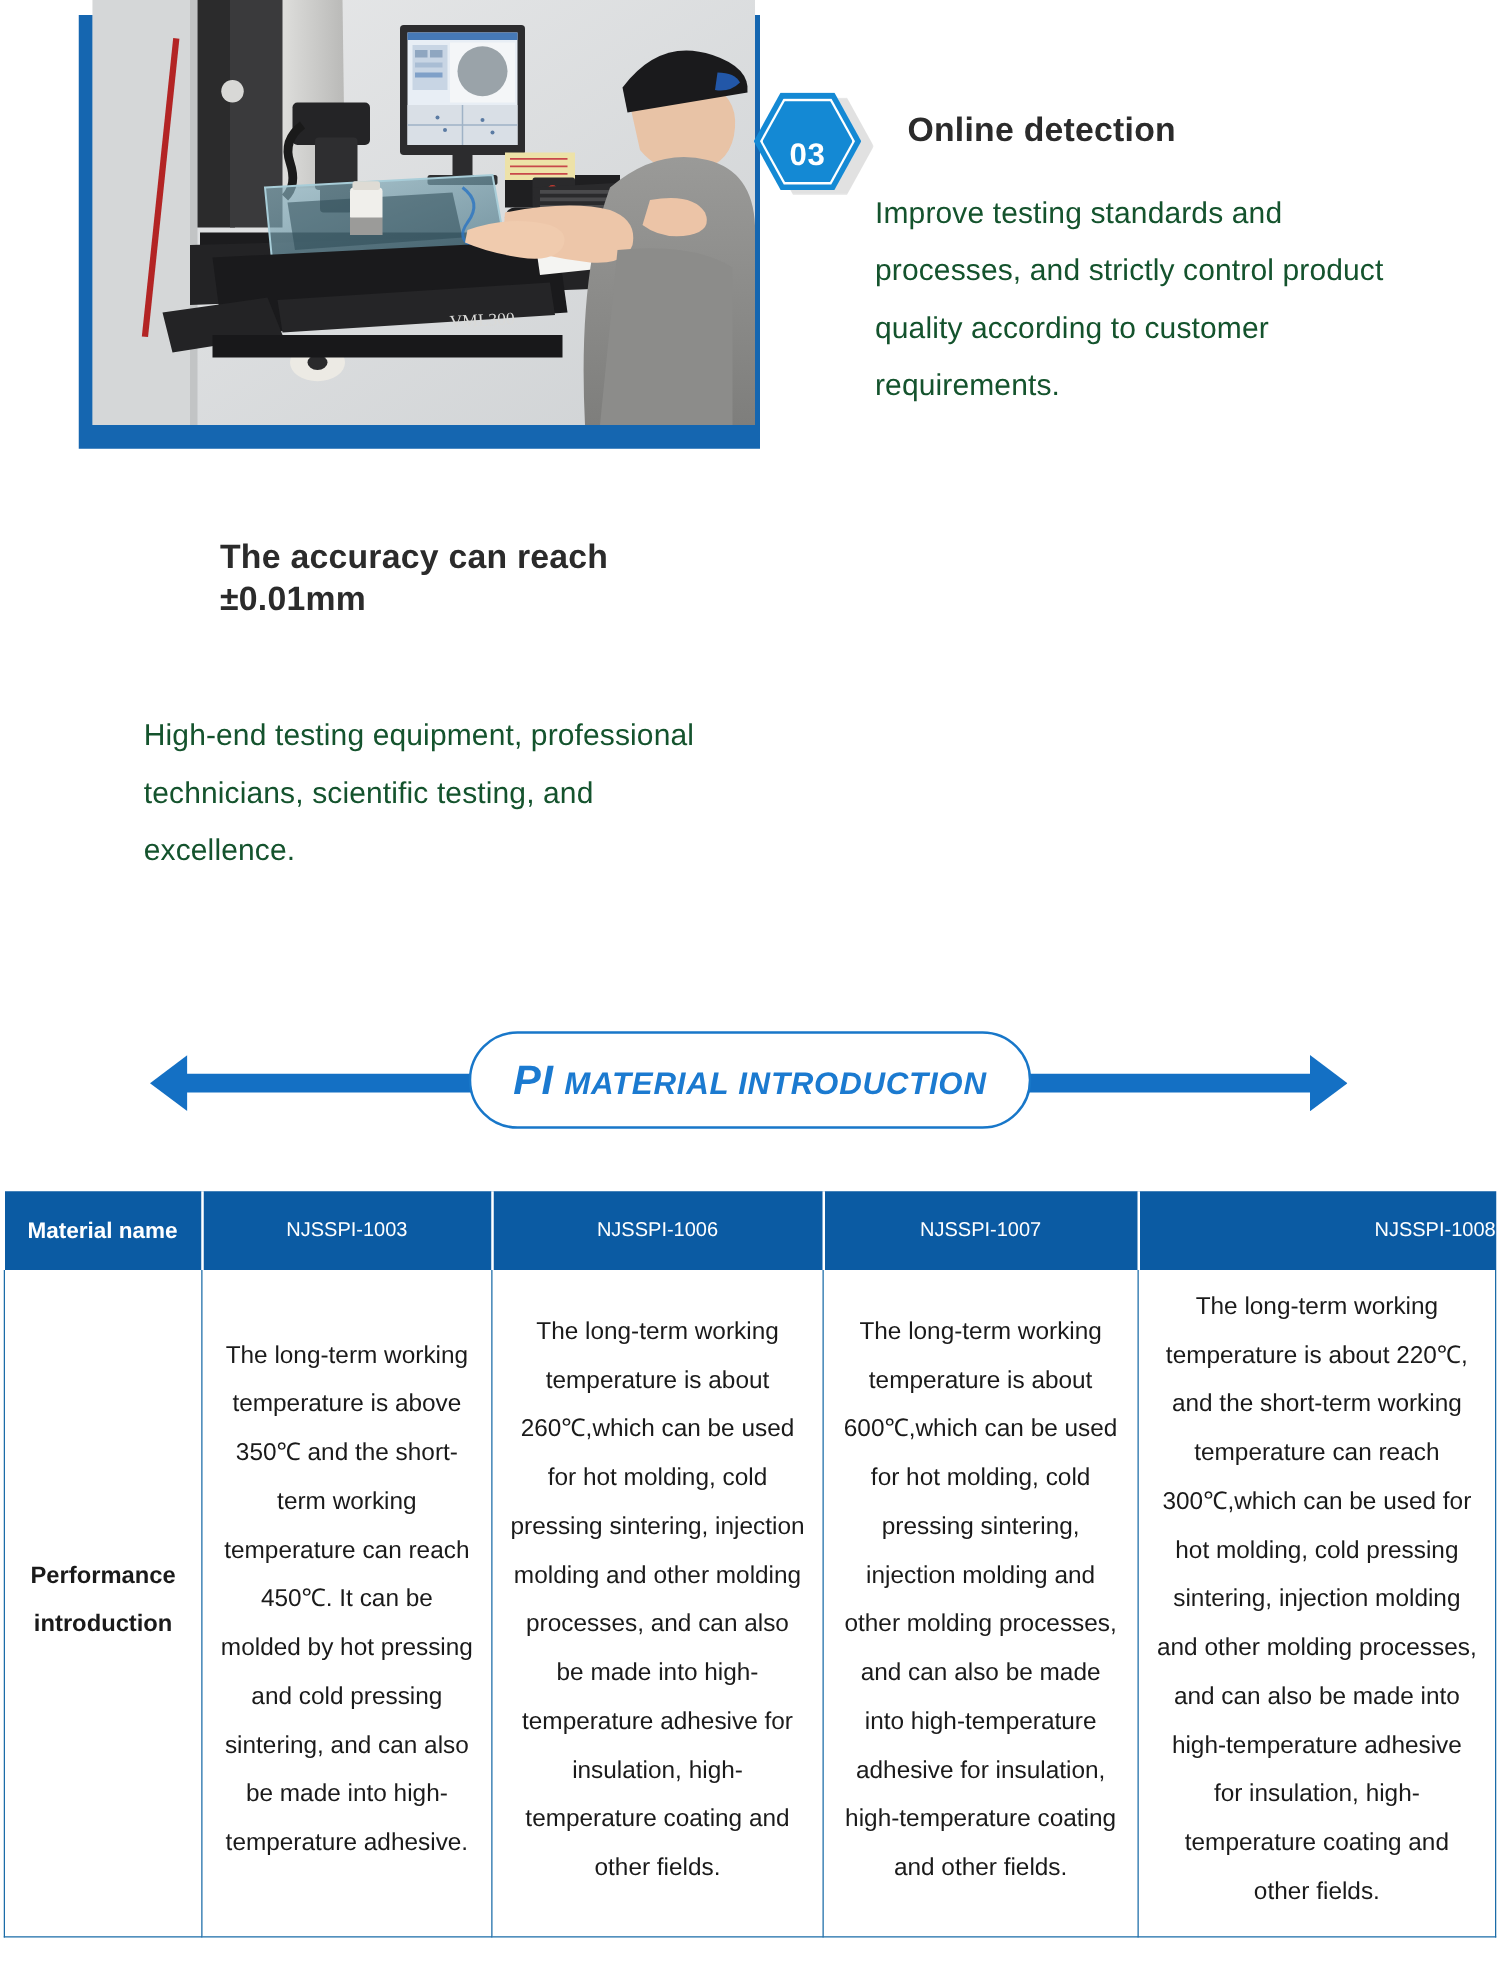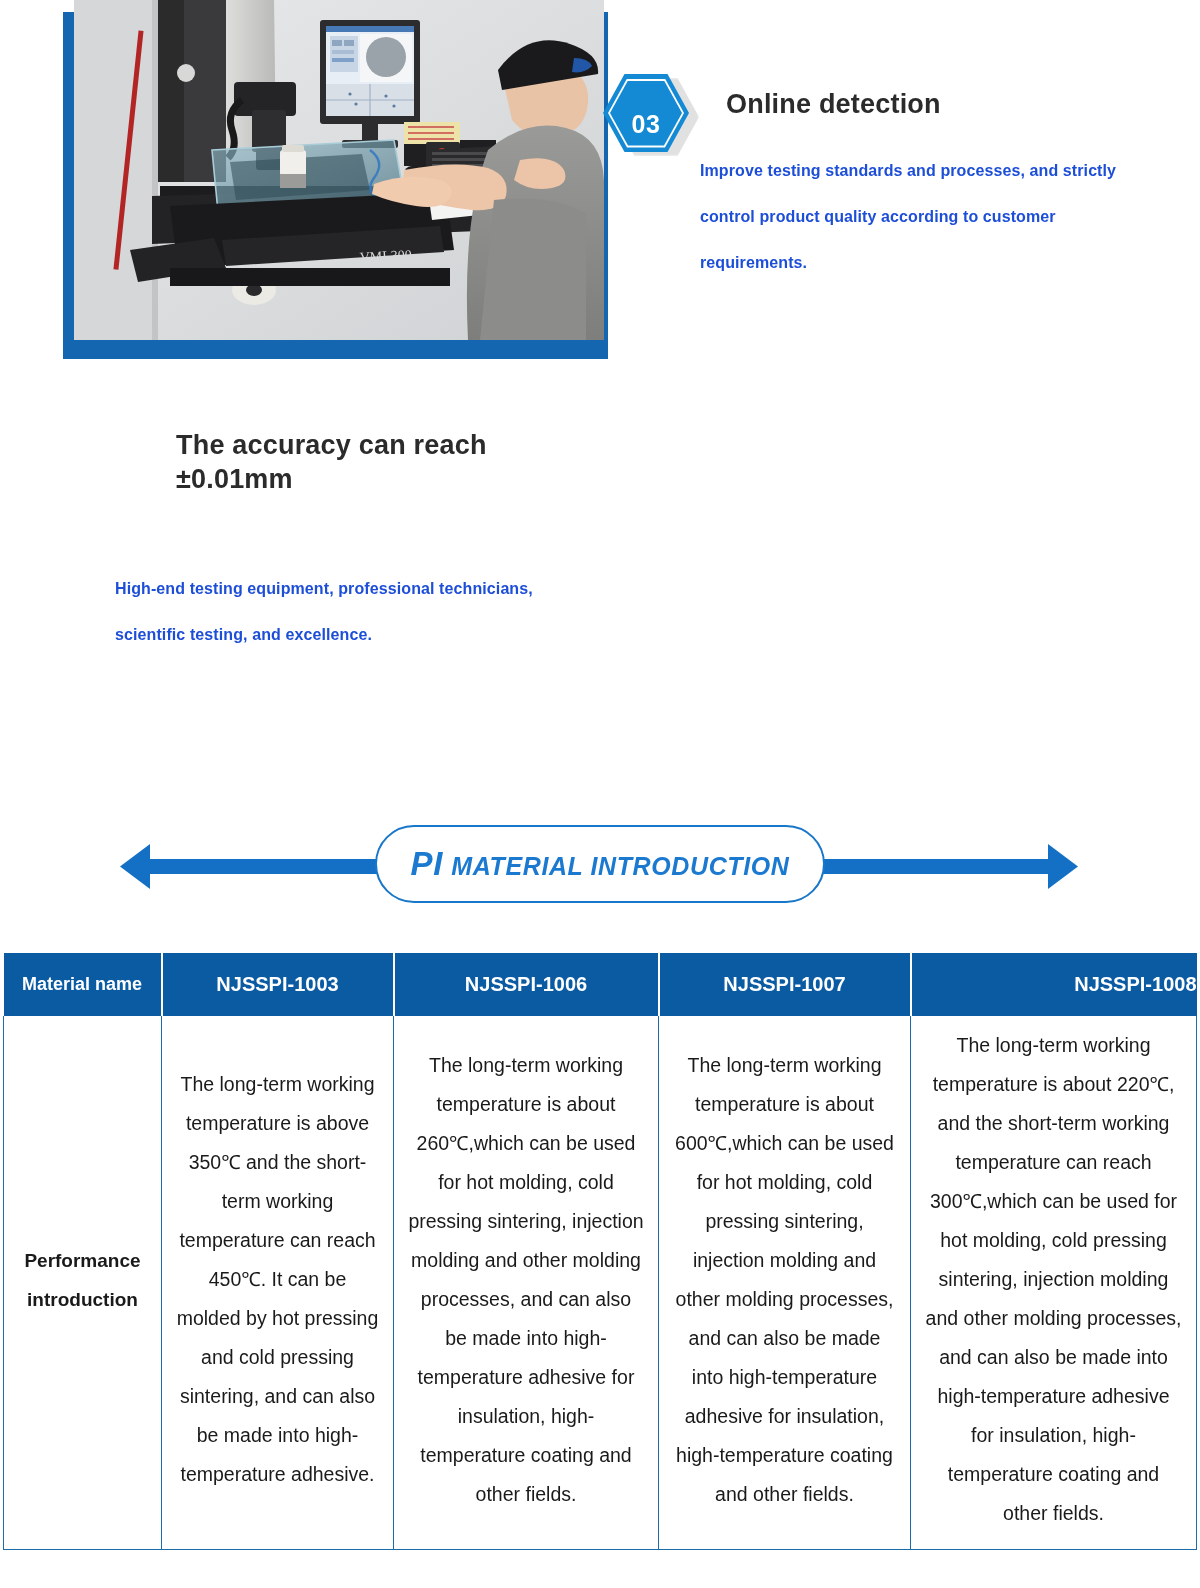--- a/index.html
+++ b/index.html
@@ -66,25 +66,24 @@
   .sec-title {
     position: absolute;
     font-size: 27px;
     font-weight: bold;
     color: #2b2b2b;
     line-height: 44px;
     letter-spacing: .2px;
   }
   .sec-body {
     position: absolute;
-    font-size: 16px;
-    color: #1d4ed8;
+    font-size: 24px;
+    color: #14532d;
     line-height: 46px;
     letter-spacing: .1px;
-    font-weight: bold;
   }
 
   
   #banner { position: absolute; left: 0; top: 815px; width: 1200px; height: 100px; }
   .arrow-bar {
     position: absolute; top: 44px; height: 15px; background: #1470c4;
   }
   .arrow-head {
     position: absolute; top: 29px; width: 30px; height: 45px; background: #1470c4;
   }
@@ -101,22 +100,22 @@
   }
   #banner-text .lead { font-size: 33px; }
   #banner-text .rest { font-size: 25px; }
 
   
   #tbl { position: absolute; left: 3px; top: 953px; width: 1193px; }
   table { border-collapse: collapse; width: 1193px; table-layout: fixed; }
   thead th {
     background: #0b5ba3;
     color: #ffffff;
-    font-size: 20px;
-    font-weight: bold;
+    font-size: 16px;
+    font-weight: normal;
     height: 63px;
     text-align: center;
     border-right: 2px solid #ffffff;
     vertical-align: middle;
   }
   thead th.first { font-weight: bold; font-size: 18px; }
   thead th:last-child { border-right: none; text-align: right; }
   tbody td {
     border: 1.5px solid #1b6ca8;
     border-top: none;

